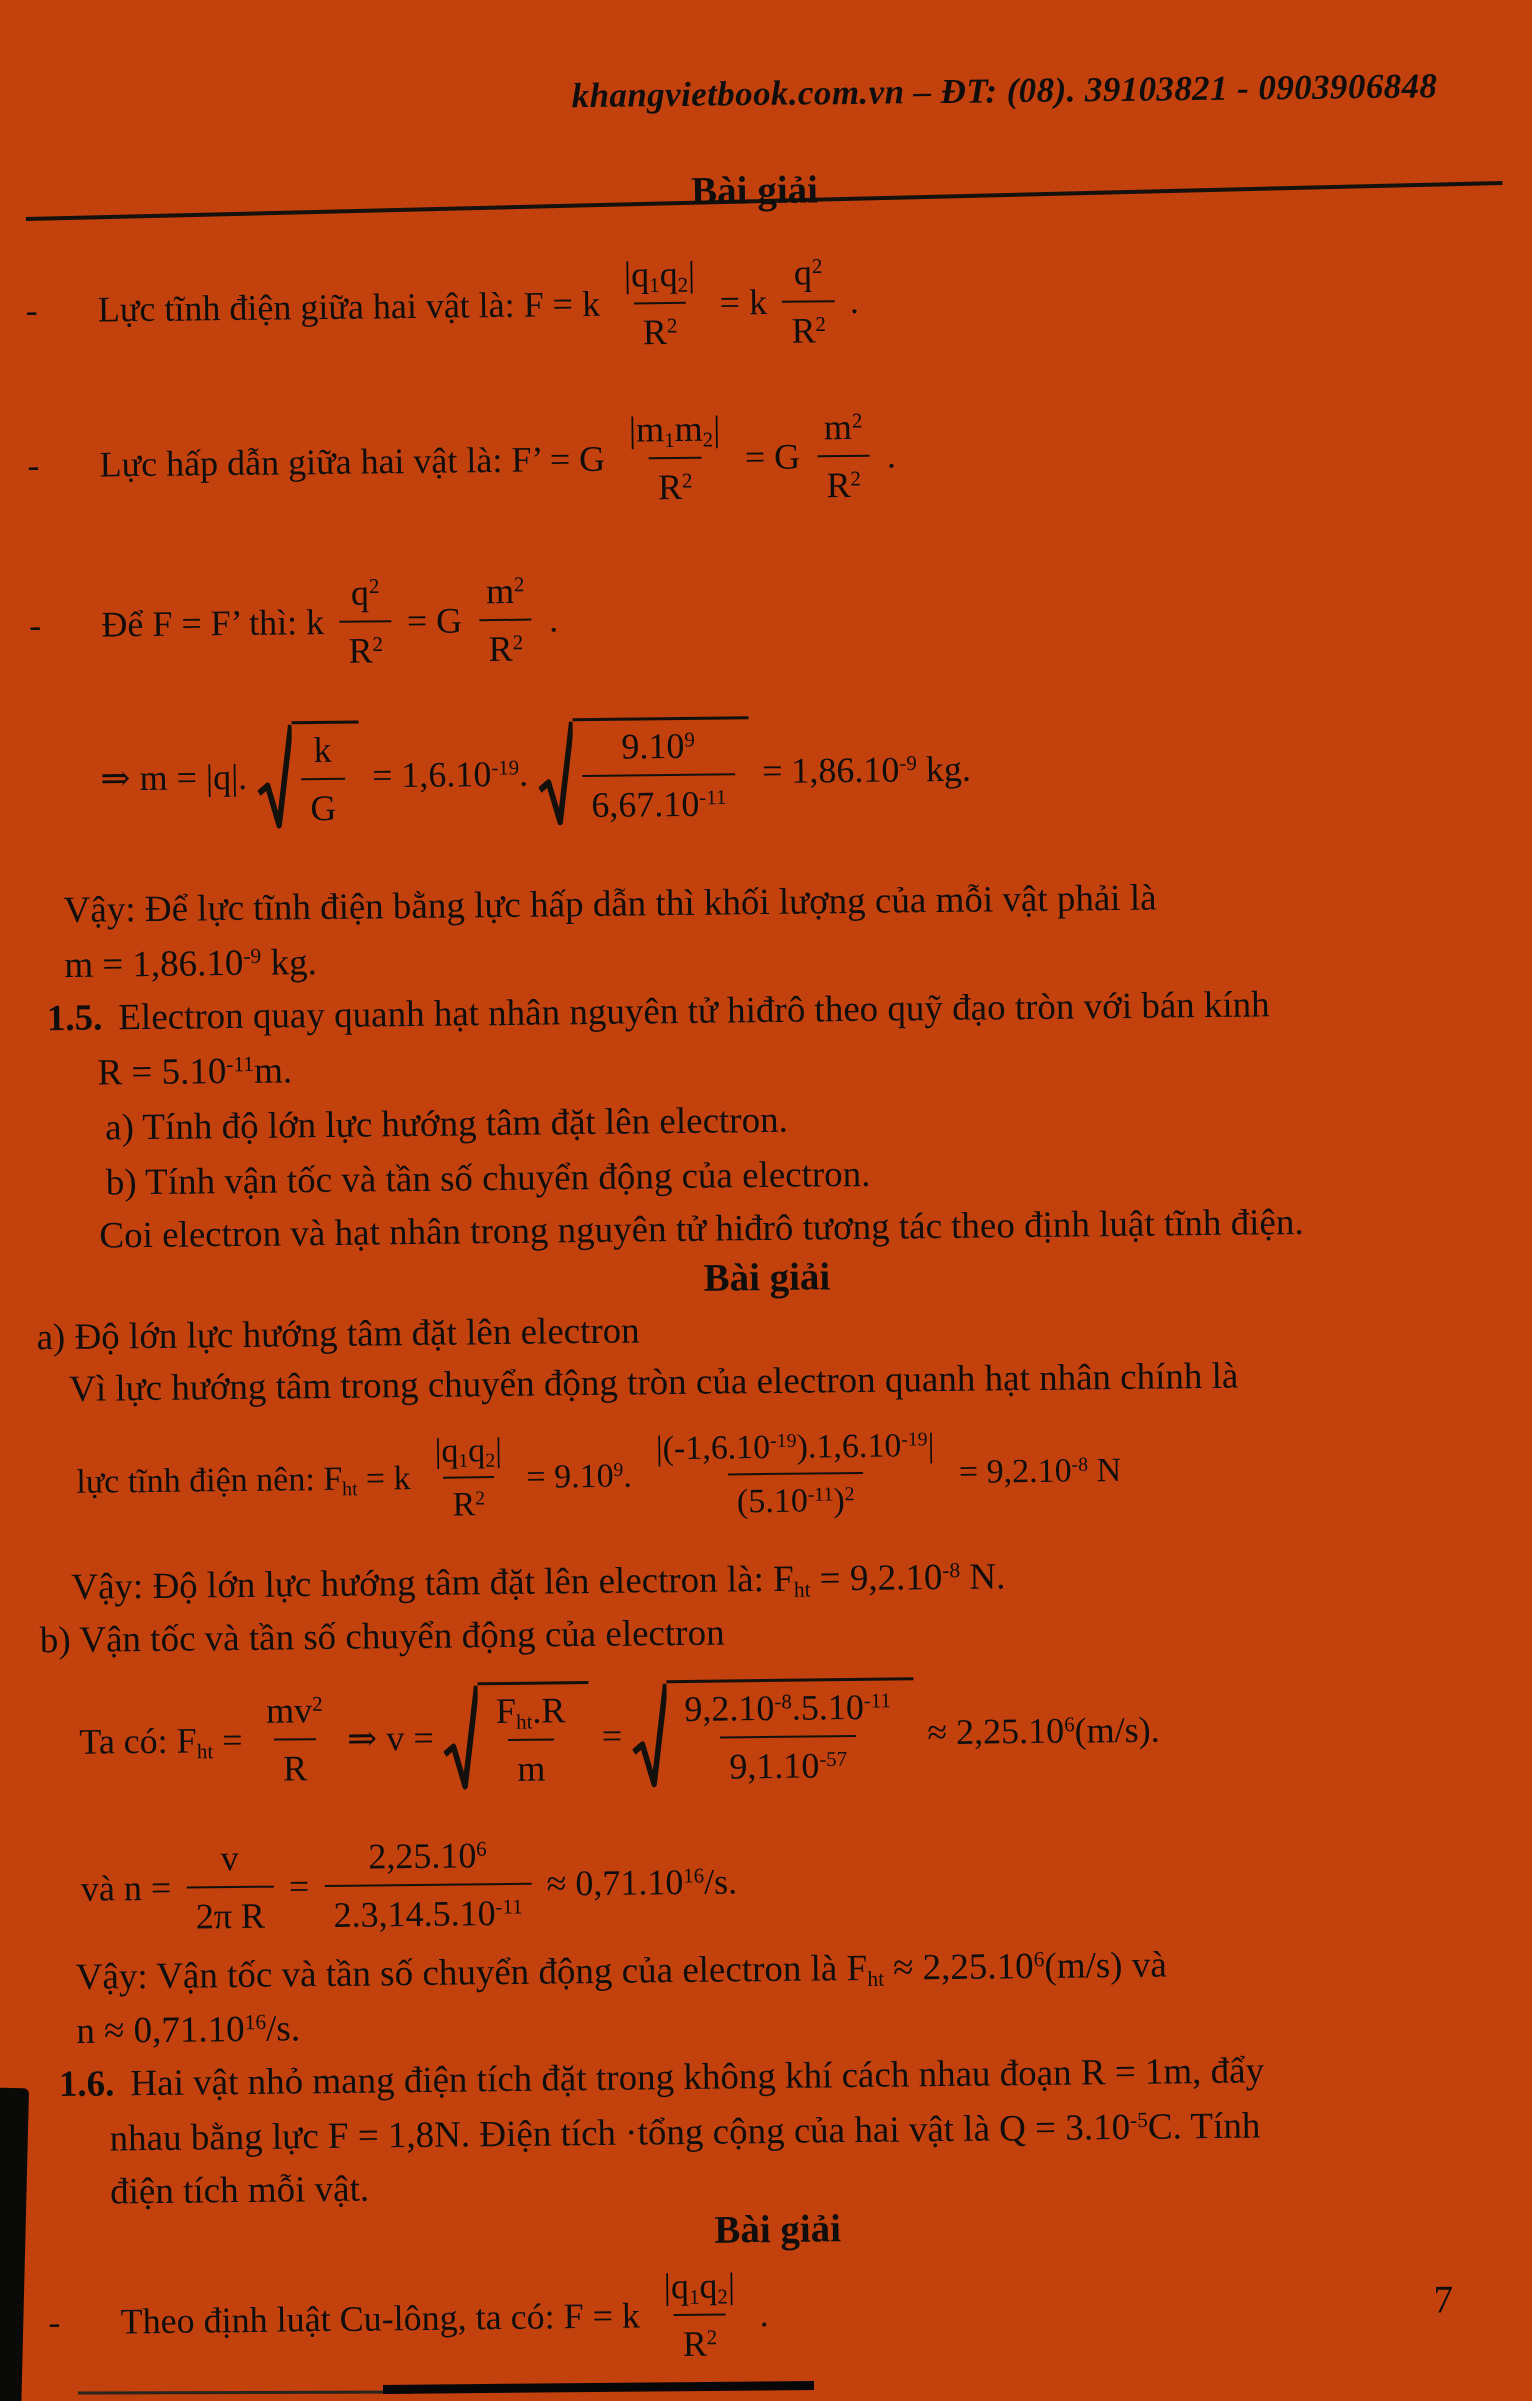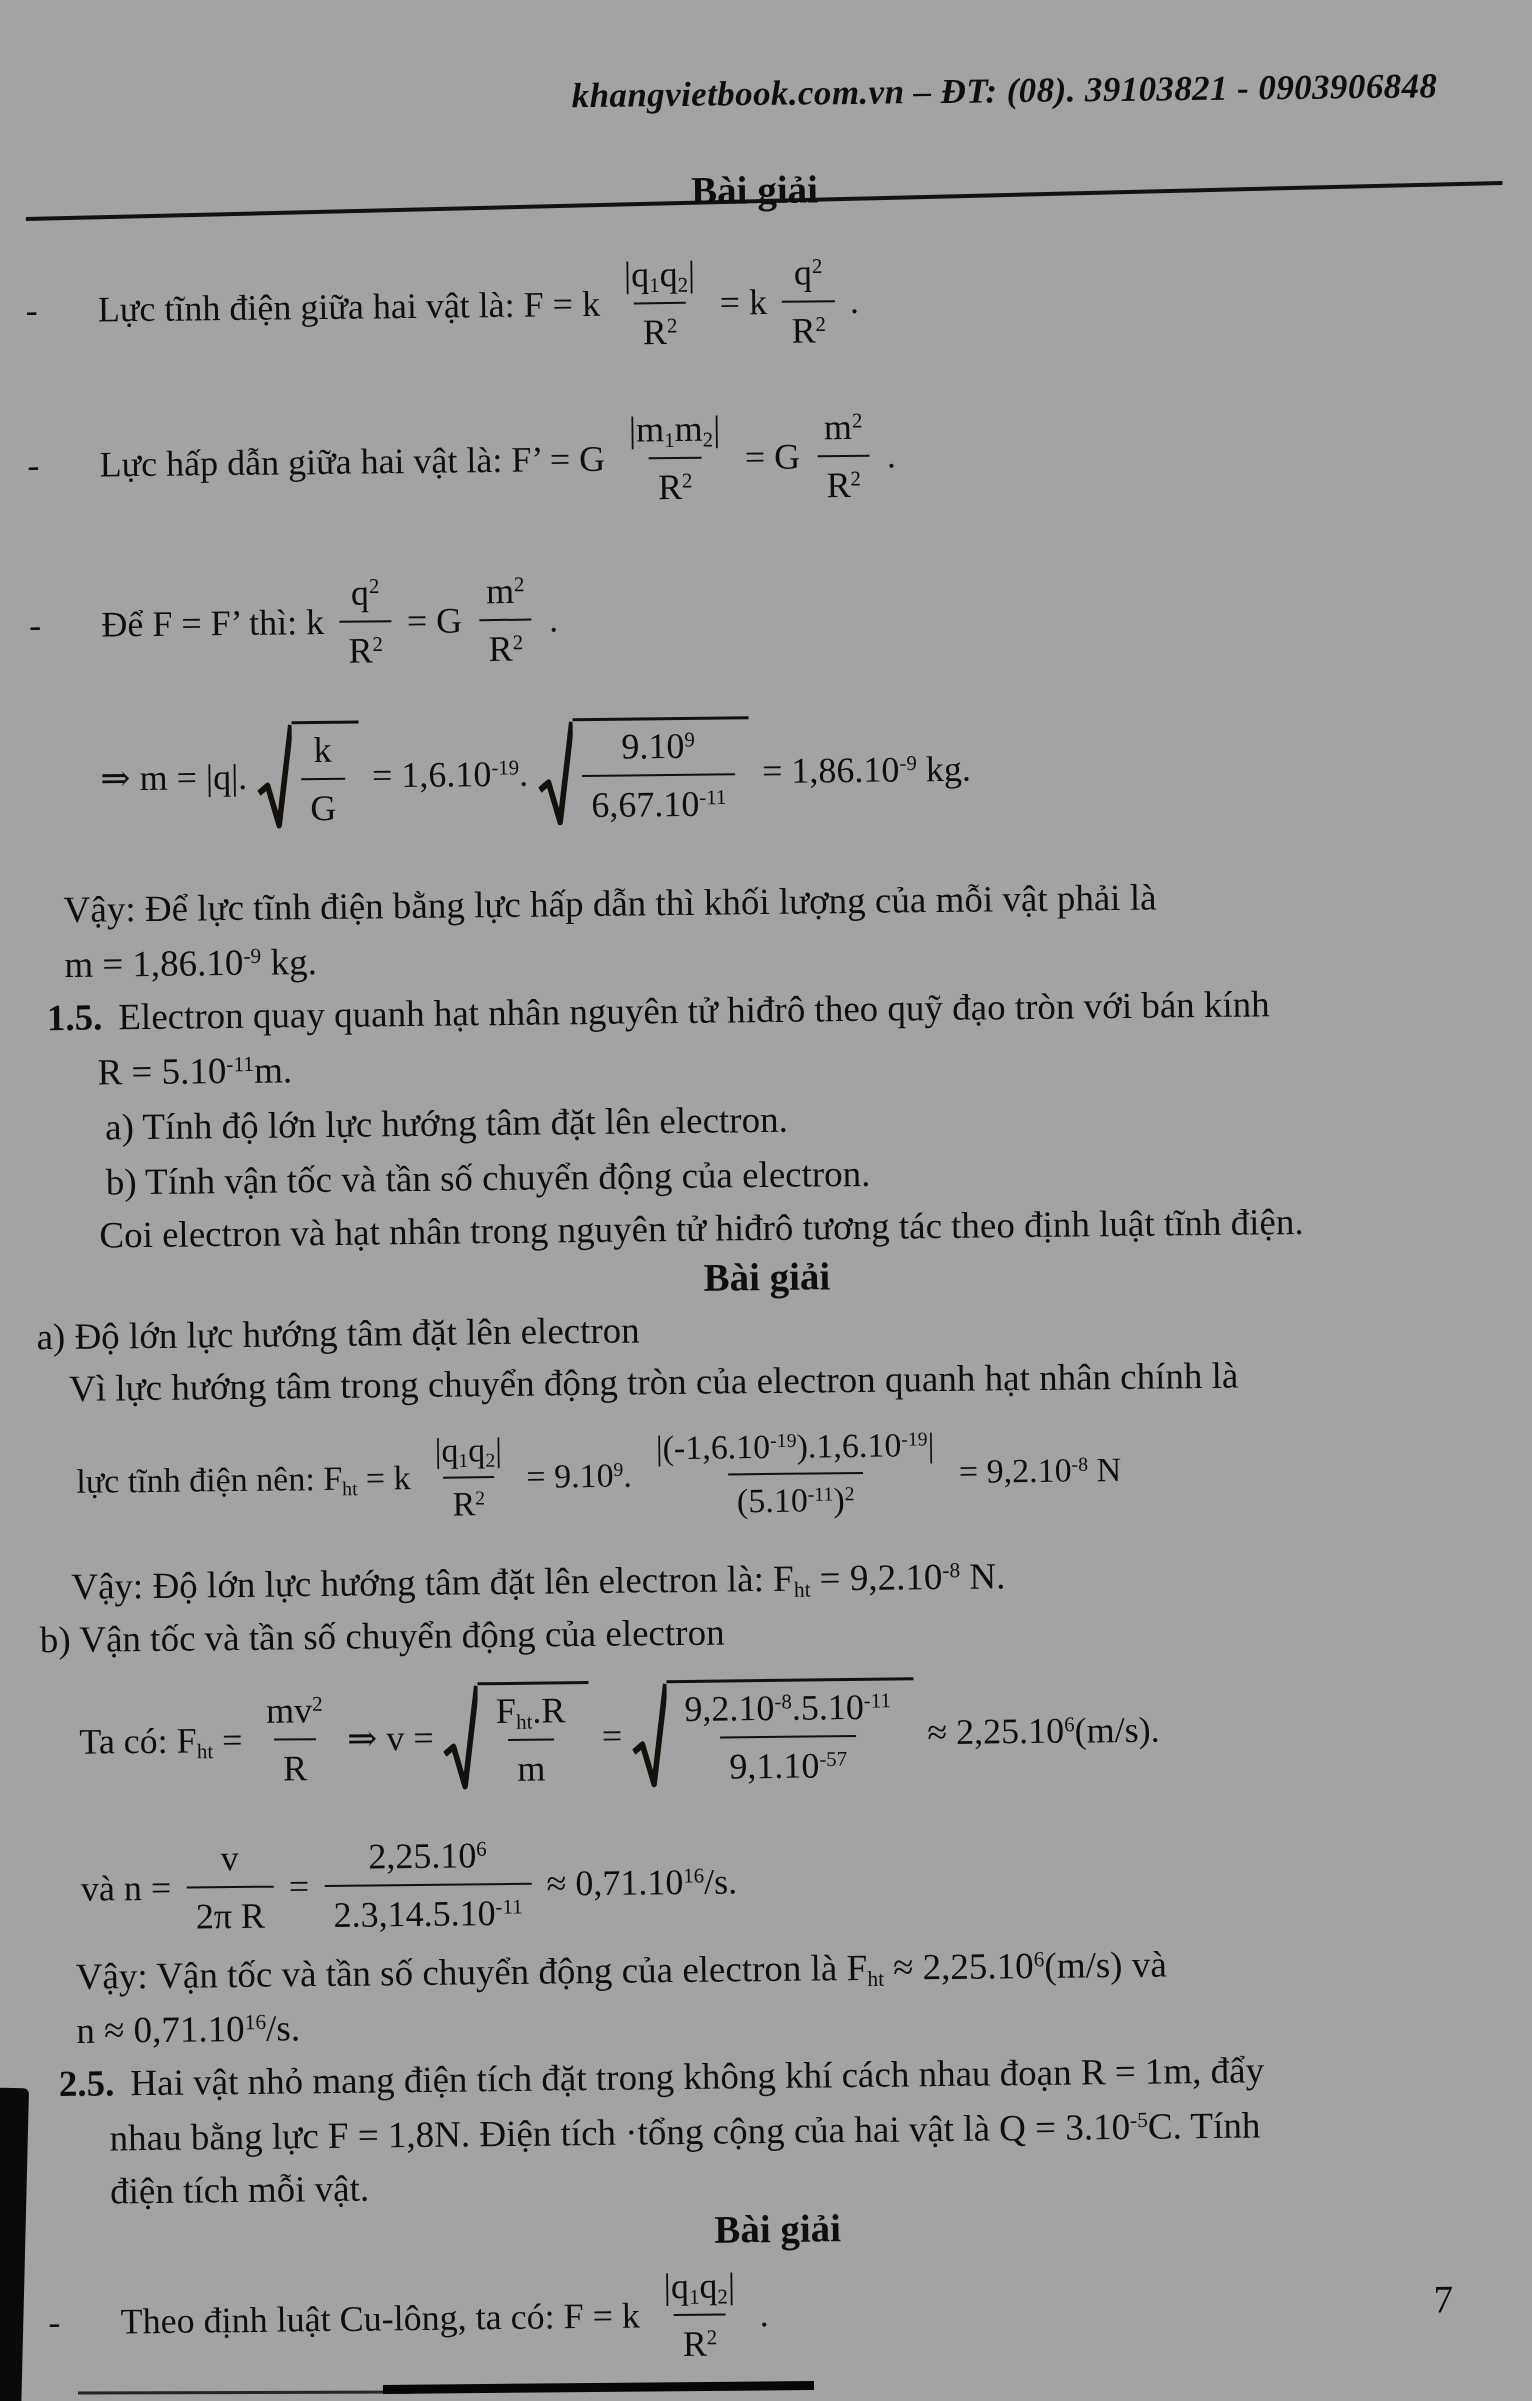--- a/index.html
+++ b/index.html
@@ -1,18 +1,18 @@
 <!DOCTYPE html>
 <html style="font-size:14px"><head>
 <meta charset="utf-8">
 <style>
   html,body{margin:0;padding:0;background:#ffffff;}
   .page{
     position:relative;width:1532px;height:2401px;overflow:hidden;
-    background:#a3a3a3;color:#0f0e0c;
+    background:#c2410c;color:#0f0e0c;
     font-family:"Liberation Serif","DejaVu Serif",serif;
   }
   .content{position:absolute;inset:0;transform:rotate(-0.65deg);}
   .hdr{
     position:absolute;top:74px;right:82px;
     font-style:italic;font-weight:bold;font-size:35px;letter-spacing:0.4px;white-space:nowrap;
   }
   .rule{position:absolute;background:#15120e;}
   .bai-giai{
     position:absolute;left:0;width:100%;text-align:center;
@@ -208,21 +208,21 @@
         <span class="num">2,25.10<sup>6</sup></span>
         <span class="den">2.3,14.5.10<sup>-11</sup></span>
       </span>
       <span class="t">≈ 0,71.10<sup>16</sup>/s.</span>
     </div>
 
     <div class="line" style="top:1947px;left:67px;">Vậy: Vận tốc và tần số chuyển động của electron là F<sub>ht</sub> ≈ 2,25.10<sup>6</sup>(m/s) và</div>
     <div class="line" style="top:2001px;left:67px;">n ≈ 0,71.10<sup>16</sup>/s.</div>
 
     <div class="line" style="top:2054px;left:49px;">
-      <span class="prob-num">2.5.</span><span>Hai vật nhỏ mang điện tích đặt trong không khí cách nhau đoạn R = 1m, đẩy</span>
+      <span class="prob-num">1.6.</span><span>Hai vật nhỏ mang điện tích đặt trong không khí cách nhau đoạn R = 1m, đẩy</span>
     </div>
     <div class="line" style="top:2109px;left:99px;">nhau bằng lực F = 1,8N. Điện tích ·tổng cộng của hai vật là Q = 3.10<sup>-5</sup>C. Tính</div>
     <div class="line" style="top:2162px;left:99px;">điện tích mỗi vật.</div>
 
     <div class="bai-giai" style="top:2206px;">Bài giải</div>
 
     <div class="row" style="top:2242px;height:144px;left:34px;">
       <span class="dash">-</span>
       <span class="t">Theo định luật Cu-lông, ta có: F = k</span>
       <span class="frac">

